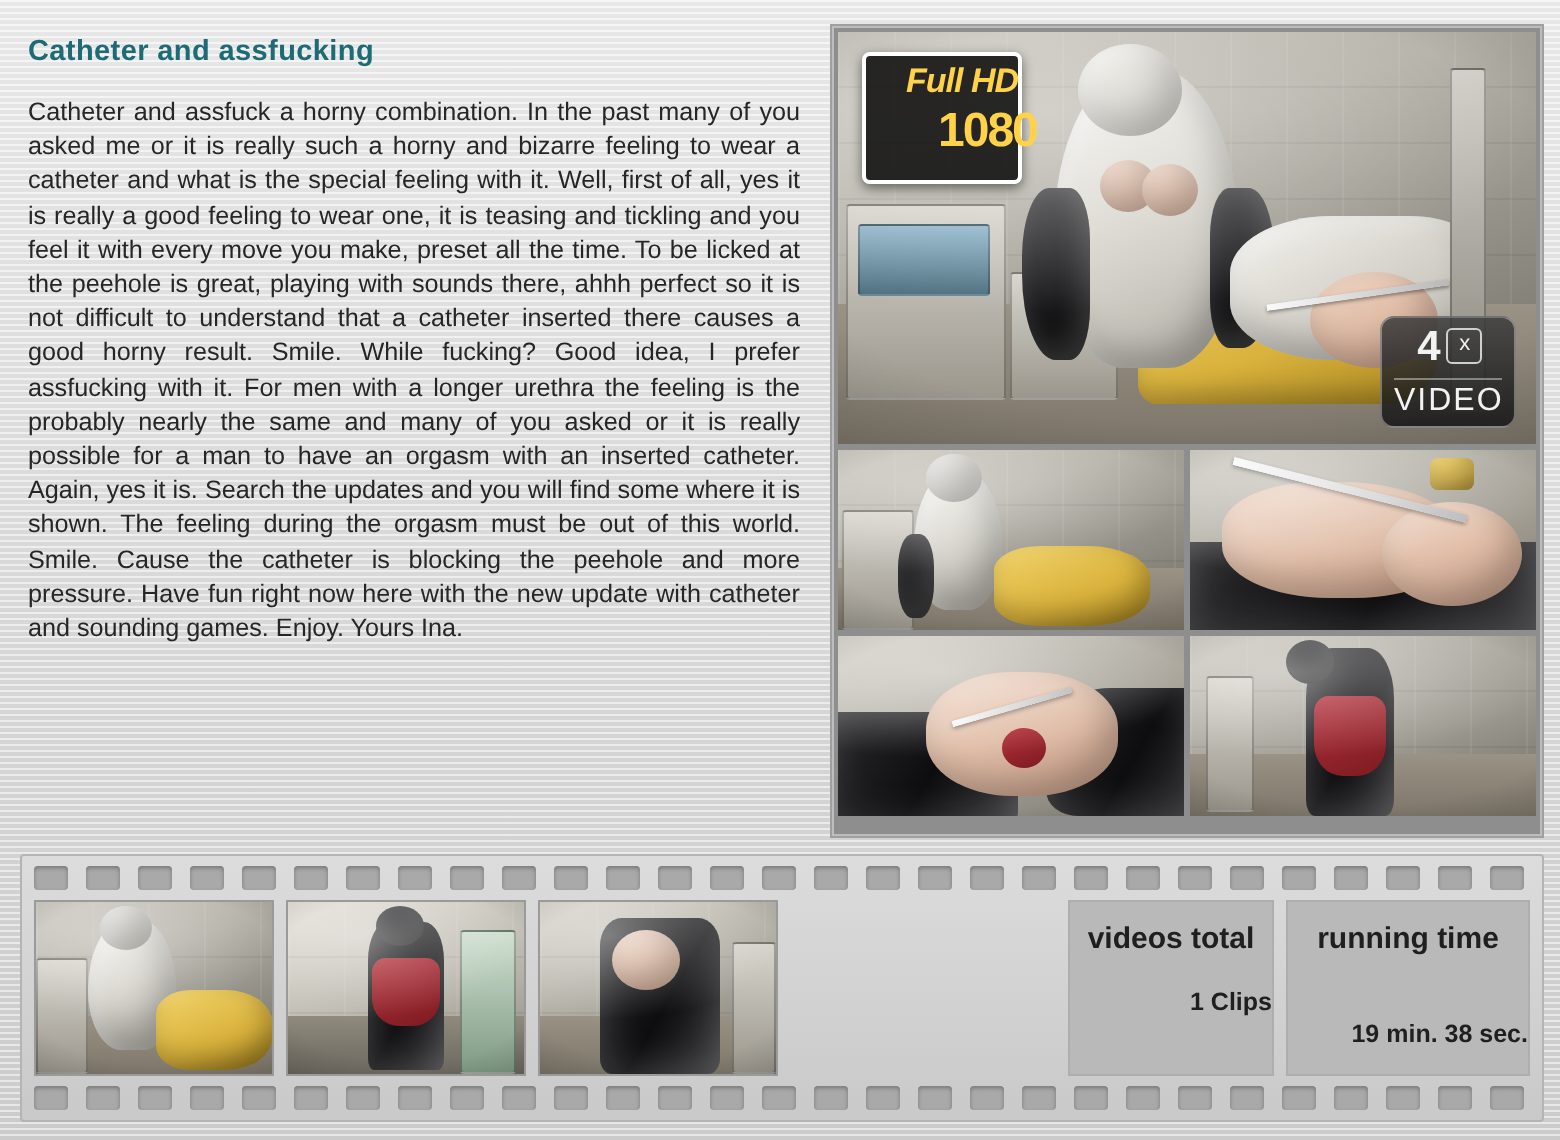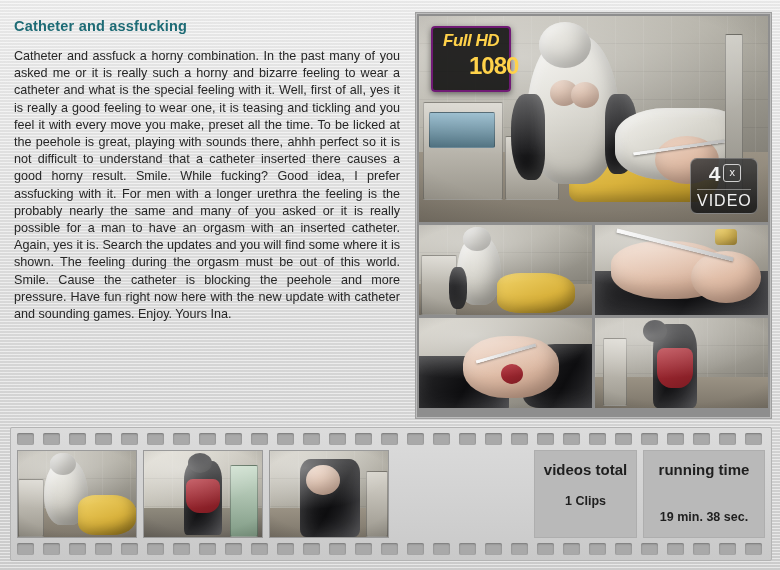--- a/index.html
+++ b/index.html
@@ -155,24 +155,24 @@
     background: radial-gradient(130% 110% at 50% 45%, rgba(0,0,0,0) 45%, rgba(0,0,0,0.38) 100%);
   }
 
   
   .fullhd {
     position: absolute;
     left: 12px;
     top: 10px;
     width: 76px;
     height: 62px;
-    border: 2px solid #701a75;
+    border: 2px solid #ffffff;
     border-radius: 4px;
     background: rgba(0,0,0,0.82);
-    text-align: center;
+    text-align: right;
     color: #ffd24a;
     box-shadow: 0 2px 6px rgba(0,0,0,0.5);
   }
   .fullhd .l1 {
     font-size: 17px;
     font-weight: bold;
     font-style: italic;
     line-height: 22px;
     margin-top: 2px;
     letter-spacing: -0.5px;
@@ -285,20 +285,21 @@
   .statbox.wide { width: 122px; gap: 16px; }
   .statbox.plain { background: transparent; border: none; }
   .stat-label {
     font-size: 15px;
     font-weight: bold;
     margin-bottom: 16px;
   }
   .stat-value {
     font-size: 12.5px;
     font-weight: bold;
+    text-align: right;
   }
 </style>
 </head>
 <body>
 
 <div class="page">
 
   <div class="left-col">
     <h1 class="title">Catheter and assfucking</h1>
     <p class="body-text">Catheter and assfuck a horny combination. In the past many of you asked me or it is really such a horny and bizarre feeling to wear a catheter and what is the special feeling with it. Well, first of all, yes it is really a good feeling to wear one, it is teasing and tickling and you feel it with every move you make, preset all the time. To be licked at the peehole is great, playing with sounds there, ahhh perfect so it is not difficult to understand that a catheter inserted there causes a good horny result. Smile. While fucking? Good idea, I prefer assfucking with it. For men with a longer urethra the feeling is the probably nearly the same and many of you asked or it is really possible for a man to have an orgasm with an inserted catheter. Again, yes it is. Search the updates and you will find some where it is shown. The feeling during the orgasm must be out of this world. Smile. Cause the catheter is blocking the peehole and more pressure. Have fun right now here with the new update with catheter and sounding games. Enjoy. Yours Ina.</p>

